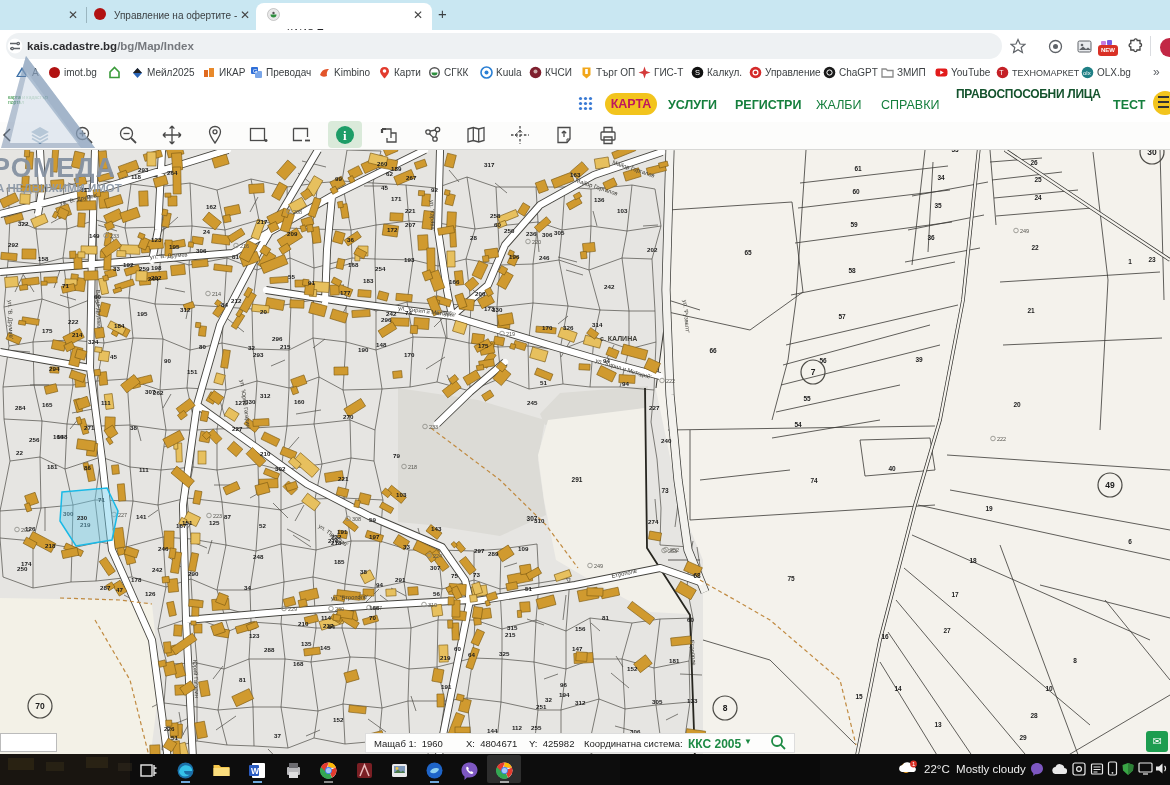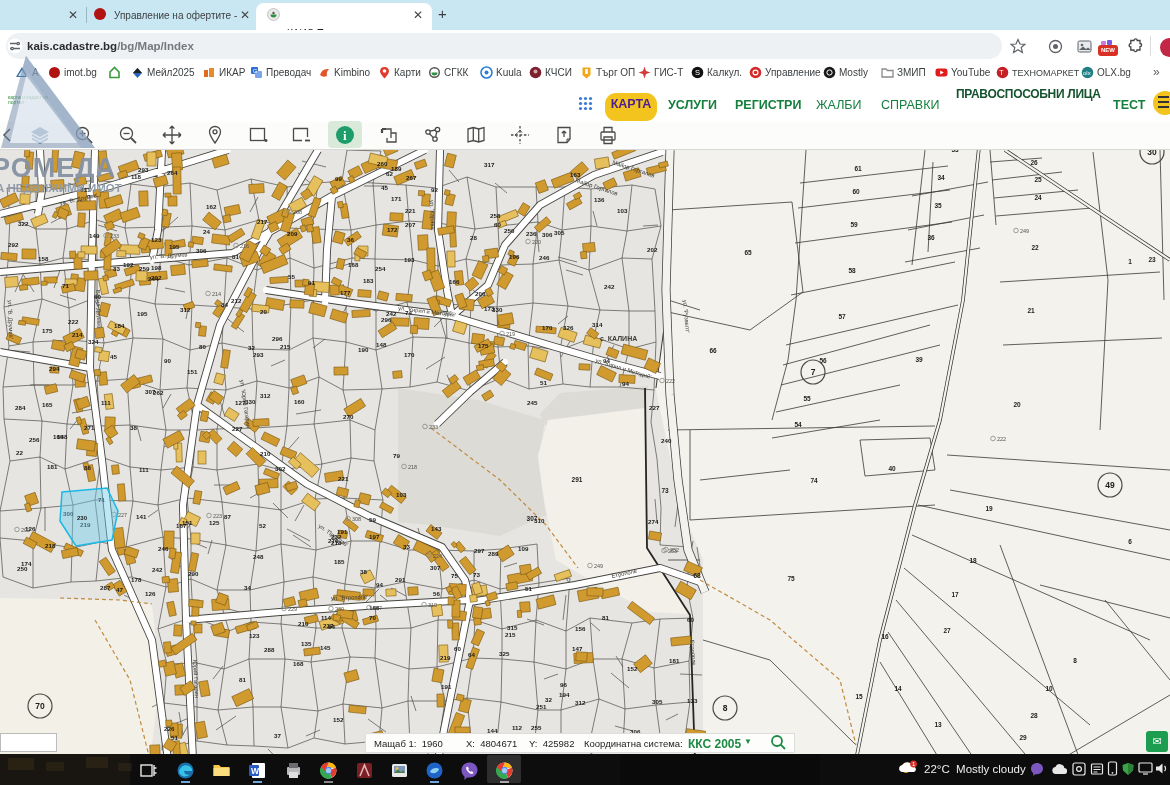--- a/index.html
+++ b/index.html
@@ -928,21 +928,21 @@
 <div style="position:absolute;left:707px;top:67px;font-size:10px;color:#3c4043;line-height:12px">Калкул.</div>
 <svg style="position:absolute;left:749px;top:66px" width="13" height="13" viewBox="0 0 13 13">
     <circle cx="6.5" cy="6.5" r="5.8" fill="#d42a2a"></circle>
     <circle cx="6.5" cy="6.5" r="2.4" fill="none" stroke="#fff" stroke-width="1.2"></circle>
   </svg>
 <div style="position:absolute;left:765px;top:67px;font-size:10px;color:#3c4043;line-height:12px">Управление</div>
 <svg style="position:absolute;left:823px;top:66px" width="13" height="13" viewBox="0 0 13 13">
     <circle cx="6.5" cy="6.5" r="5.8" fill="#1a1a1a"></circle>
     <circle cx="6.5" cy="6.5" r="2.6" fill="none" stroke="#fff" stroke-width="1"></circle>
   </svg>
-<div style="position:absolute;left:839px;top:67px;font-size:10px;color:#3c4043;line-height:12px">Mostly</div>
+<div style="position:absolute;left:839px;top:67px;font-size:10px;color:#3c4043;line-height:12px">ChaGPT</div>
 <svg style="position:absolute;left:881px;top:66px" width="13" height="13" viewBox="0 0 13 13">
     <path d="M1 3 L5 3 L6.5 4.5 L12 4.5 L12 11 L1 11Z" fill="none" stroke="#8a8a8a" stroke-width="1.3"></path>
   </svg>
 <div style="position:absolute;left:897px;top:67px;font-size:10px;color:#3c4043;line-height:12px">ЗМИП</div>
 <svg style="position:absolute;left:935px;top:66px" width="13" height="13" viewBox="0 0 13 13">
     <rect x="0.5" y="2.5" width="12" height="8" rx="2.4" fill="#e21b1b"></rect>
     <polygon points="5.2,4.6 8.8,6.5 5.2,8.4" fill="#fff"></polygon>
   </svg>
 <div style="position:absolute;left:951px;top:67px;font-size:10px;color:#3c4043;line-height:12px">YouTube</div>
 <svg style="position:absolute;left:996px;top:66px" width="13" height="13" viewBox="0 0 13 13">
@@ -962,21 +962,21 @@
     <circle cx="2.5" cy="2.5" r="1.6"></circle>
     <circle cx="7.5" cy="2.5" r="1.6"></circle>
     <circle cx="12.5" cy="2.5" r="1.6"></circle>
     <circle cx="2.5" cy="7.5" r="1.6"></circle>
     <circle cx="7.5" cy="7.5" r="1.6"></circle>
     <circle cx="12.5" cy="7.5" r="1.6"></circle>
     <circle cx="2.5" cy="12.5" r="1.6"></circle>
     <circle cx="7.5" cy="12.5" r="1.6"></circle>
     <circle cx="12.5" cy="12.5" r="1.6"></circle>
   </svg>
-<div class="abs" style="left:605px;top:93px;width:52px;height:28px;background:#f2c41d;border-radius:11px;color:#4c1d95;font-size:12.5px;font-weight:bold;text-align:center;line-height:22px">КАРТА</div>
+<div class="abs" style="left:605px;top:93px;width:52px;height:22px;background:#f2c41d;border-radius:11px;color:#be185d;font-size:12.5px;font-weight:bold;text-align:center;line-height:22px">КАРТА</div>
 <div class="abs" style="left:668px;top:98px;font-size:12.5px;font-weight:bold;color:#157f3d">УСЛУГИ</div>
 <div class="abs" style="left:735px;top:98px;font-size:12.5px;font-weight:bold;color:#157f3d">РЕГИСТРИ</div>
 <div class="abs" style="left:816px;top:98px;font-size:12.5px;font-weight:normal;color:#157f3d">ЖАЛБИ</div>
 <div class="abs" style="left:881px;top:98px;font-size:12.5px;font-weight:normal;color:#157f3d">СПРАВКИ</div>
 <div class="abs" style="left:956px;top:87px;font-size:12px;letter-spacing:-0.3px;font-weight:bold;color:#14532d">ПРАВОСПОСОБНИ ЛИЦА</div>
 <div class="abs" style="left:1113px;top:98px;font-size:12.5px;font-weight:bold;color:#157f3d">ТЕСТ</div>
 <div class="abs" style="left:1153px;top:91px;width:24px;height:24px;border-radius:50%;background:#f2c41d"></div>
 <div class="abs" style="left:1158px;top:96px;width:11px;height:2px;background:#333;box-shadow:0 5px 0 #333,0 10px 0 #333"></div>
 <div class="abs" style="left:8px;top:95px;font-size:5px;color:#2e8f3e;line-height:5px">карта и кадастър<br>портал</div>
 

